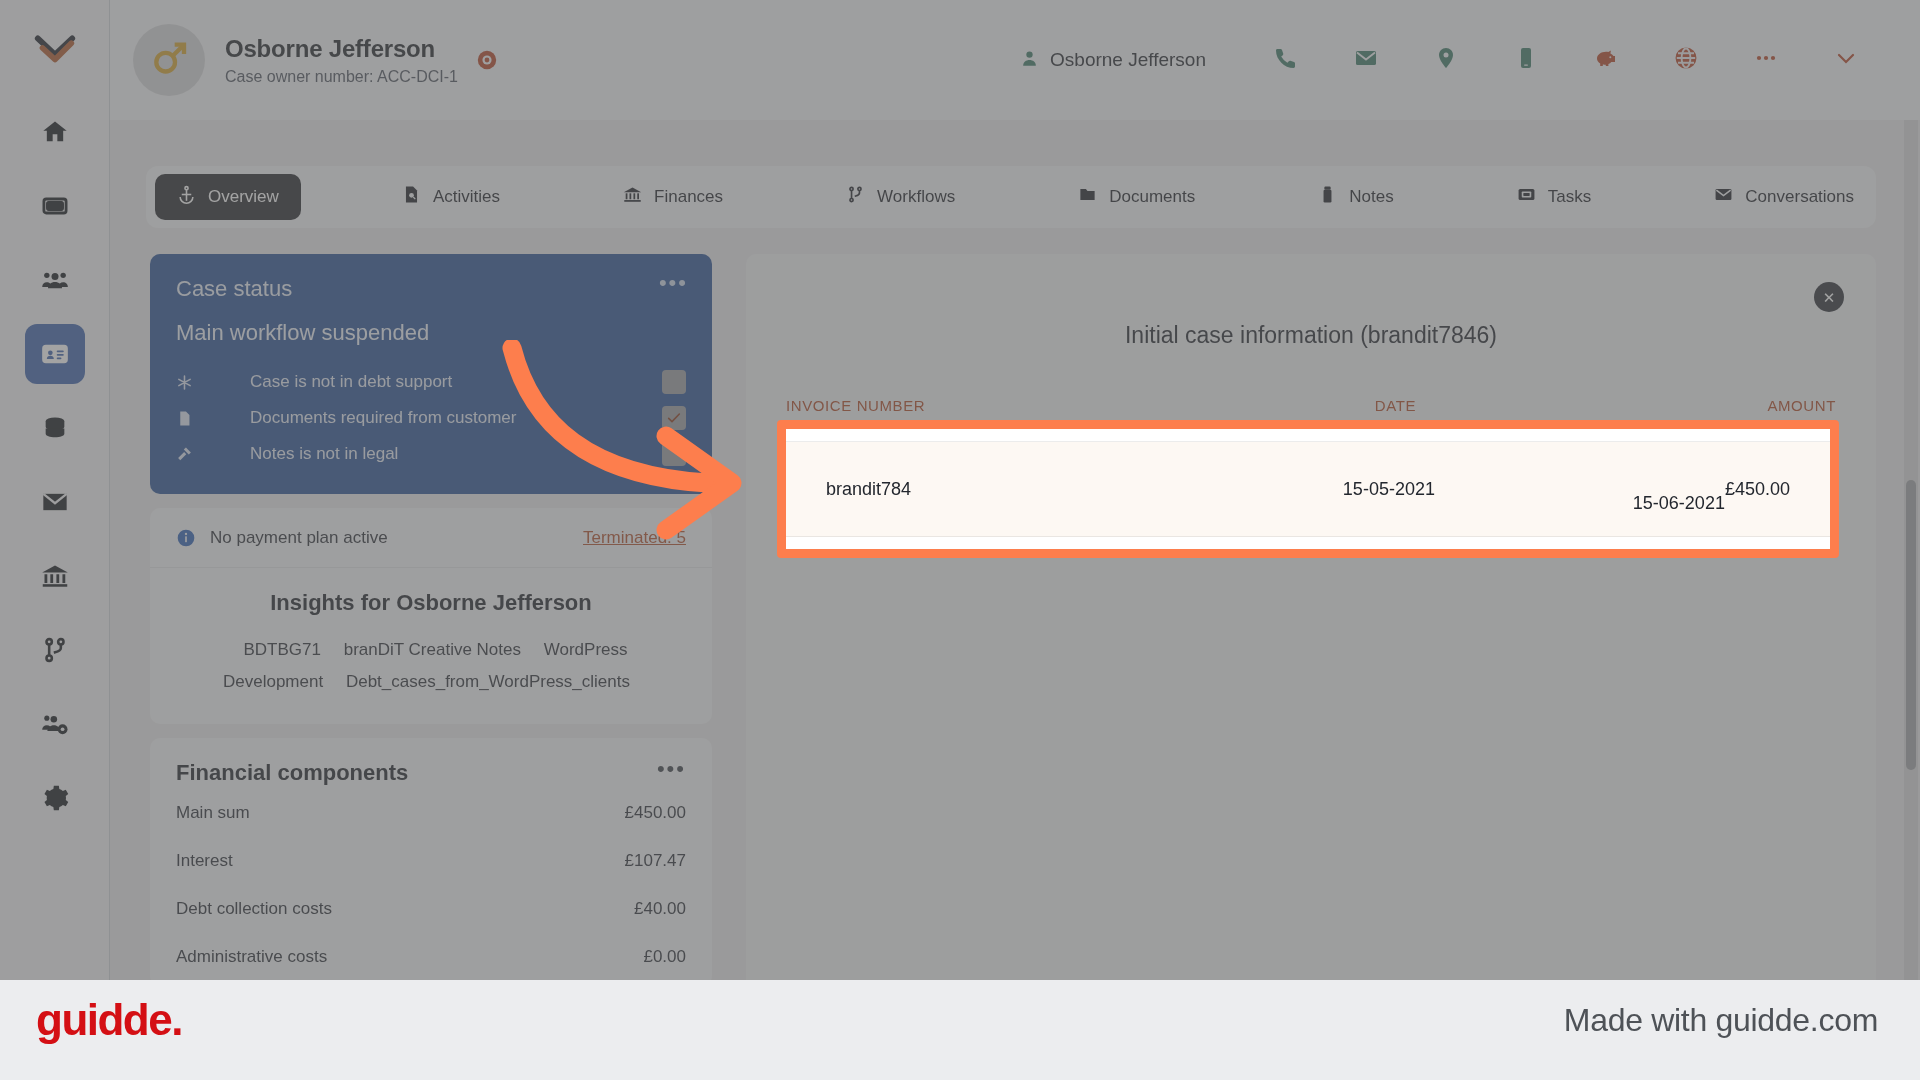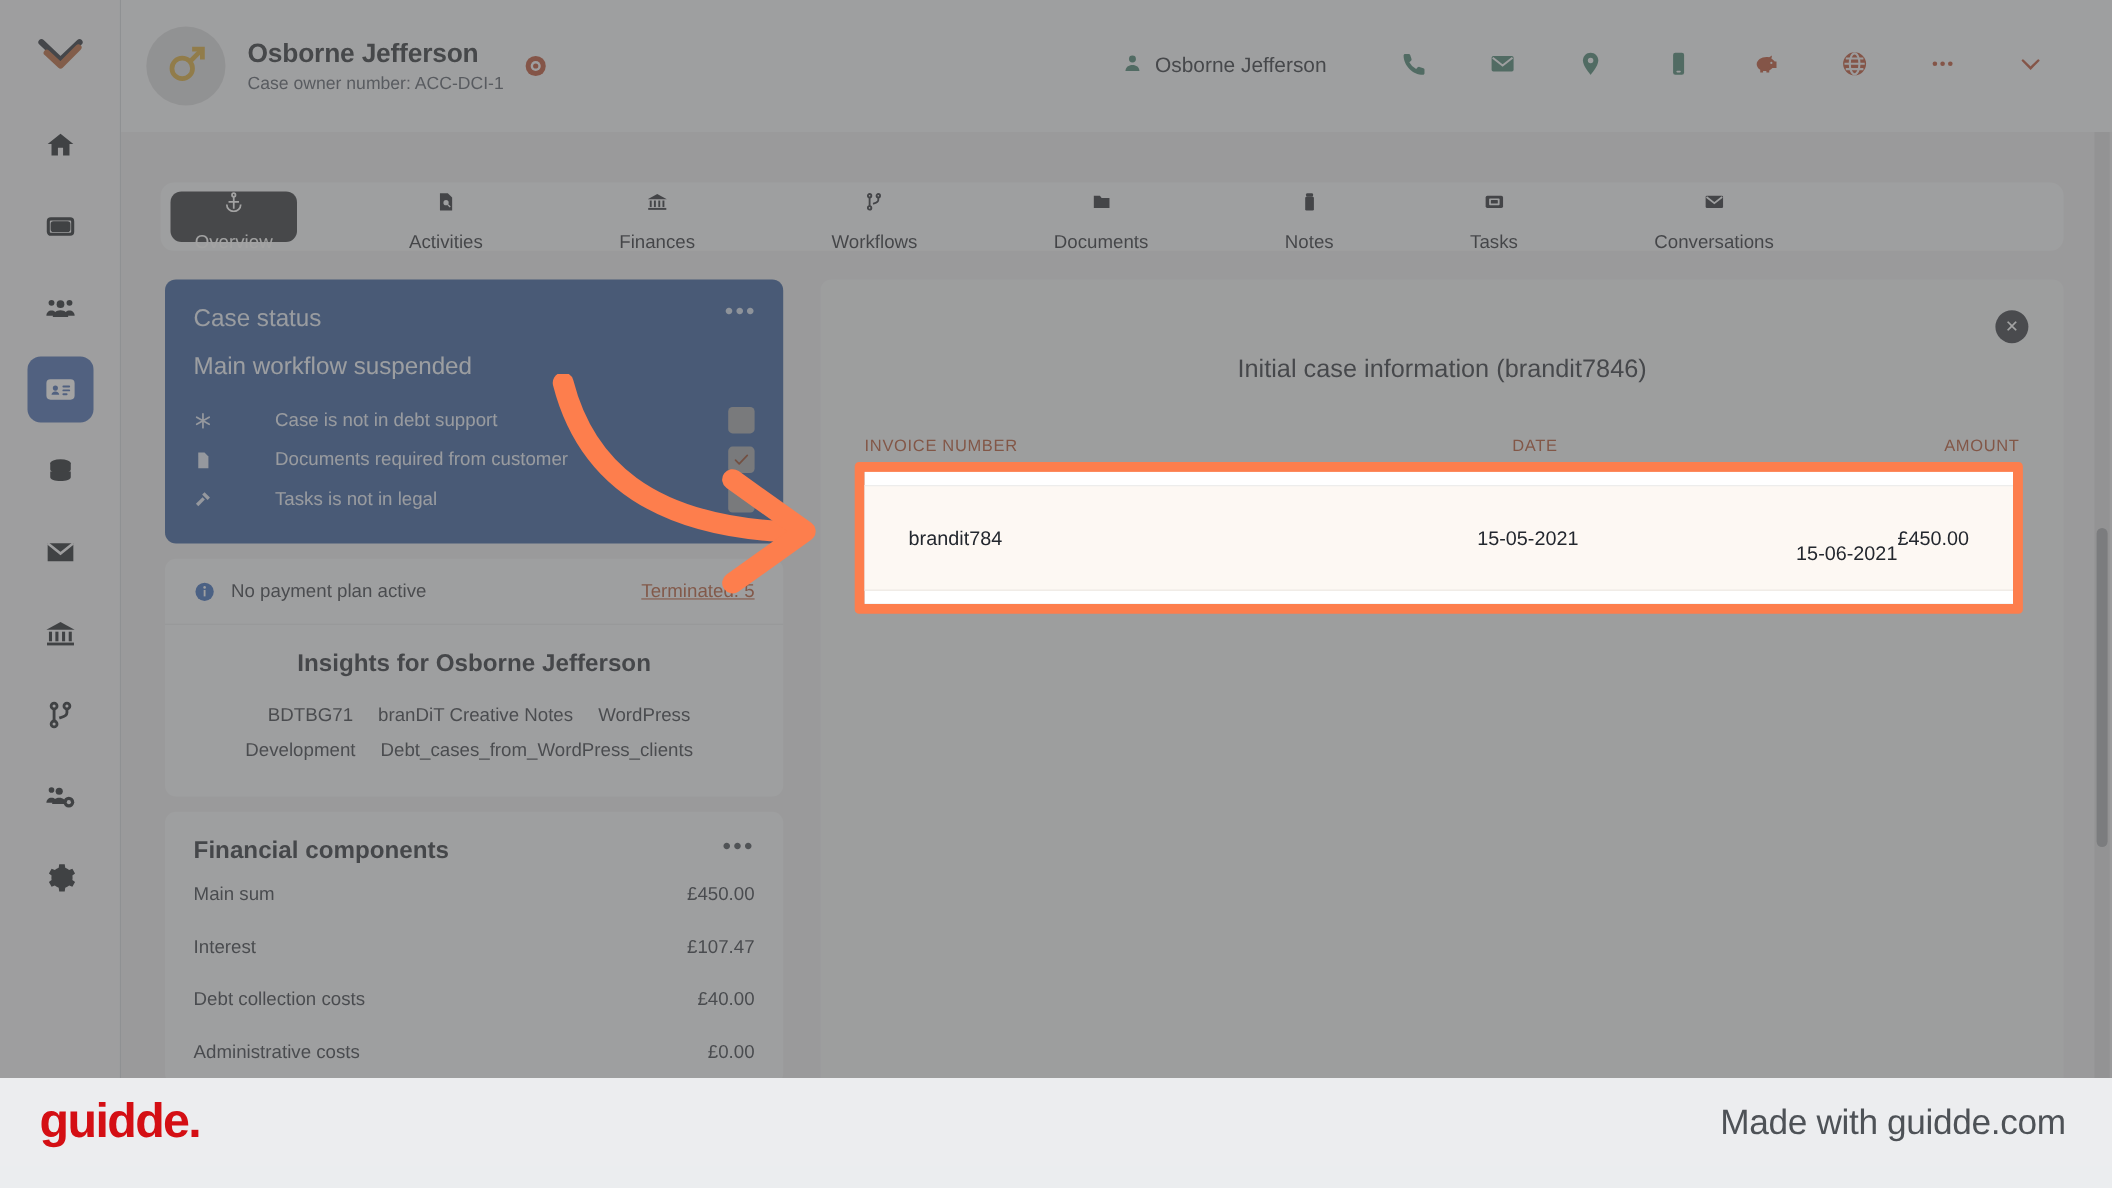--- a/index.html
+++ b/index.html
@@ -96,21 +96,20 @@
     background: #f4f5f7;
     border-radius: 12px;
     display: flex; align-items: center;
   }
   .tab {
     height: 46px; margin-left: 8px;
     display: flex; align-items: center; gap: 12px;
     padding: 0 22px; border-radius: 10px;
     font-size: 17px; color: #1d2128;
     white-space: nowrap;
-    flex-direction: column;
   }
   .tab:first-child { margin-left: 9px; }
   .tab.active { background: #24272c; color: #ffffff; }
   .tab svg { width: 19px; height: 19px; flex: none; }
   .tab-gap { width: 72px; }
   
   .left-col {
     position: absolute; left: 40px; top: 134px;
     width: 562px;
   }
@@ -616,21 +615,21 @@
                     </svg>
                 </span>
               </div>
               <div class="cs-row">
                 <span class="ic">
                   <svg viewBox="0 0 24 24" fill="#dde5f2">
                       <path d="M14 2l7 7-3 3-7-7z"></path>
                       <path d="M11.5 8.5L3 17l3 3 8.5-8.5z"></path>
                     </svg>
                 </span>
-                <span class="lbl">Tasks is not in legal</span>
+                <span class="lbl">Notes is not in legal</span>
                 <span class="cs-box"></span>
               </div>
             </div>
           </div>
 
           <div class="card-plain">
             <div class="plan-row">
               <span class="plan-ic">
                 <svg viewBox="0 0 24 24" fill="currentColor" width="20" height="20">
                     <circle cx="12" cy="12" r="10"></circle>

